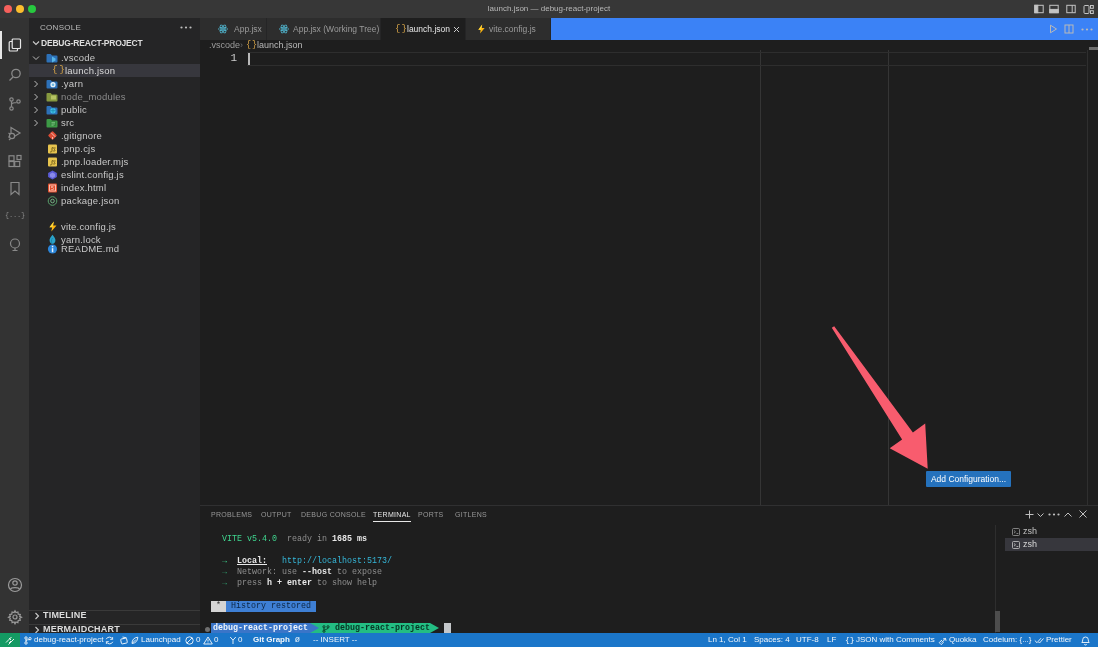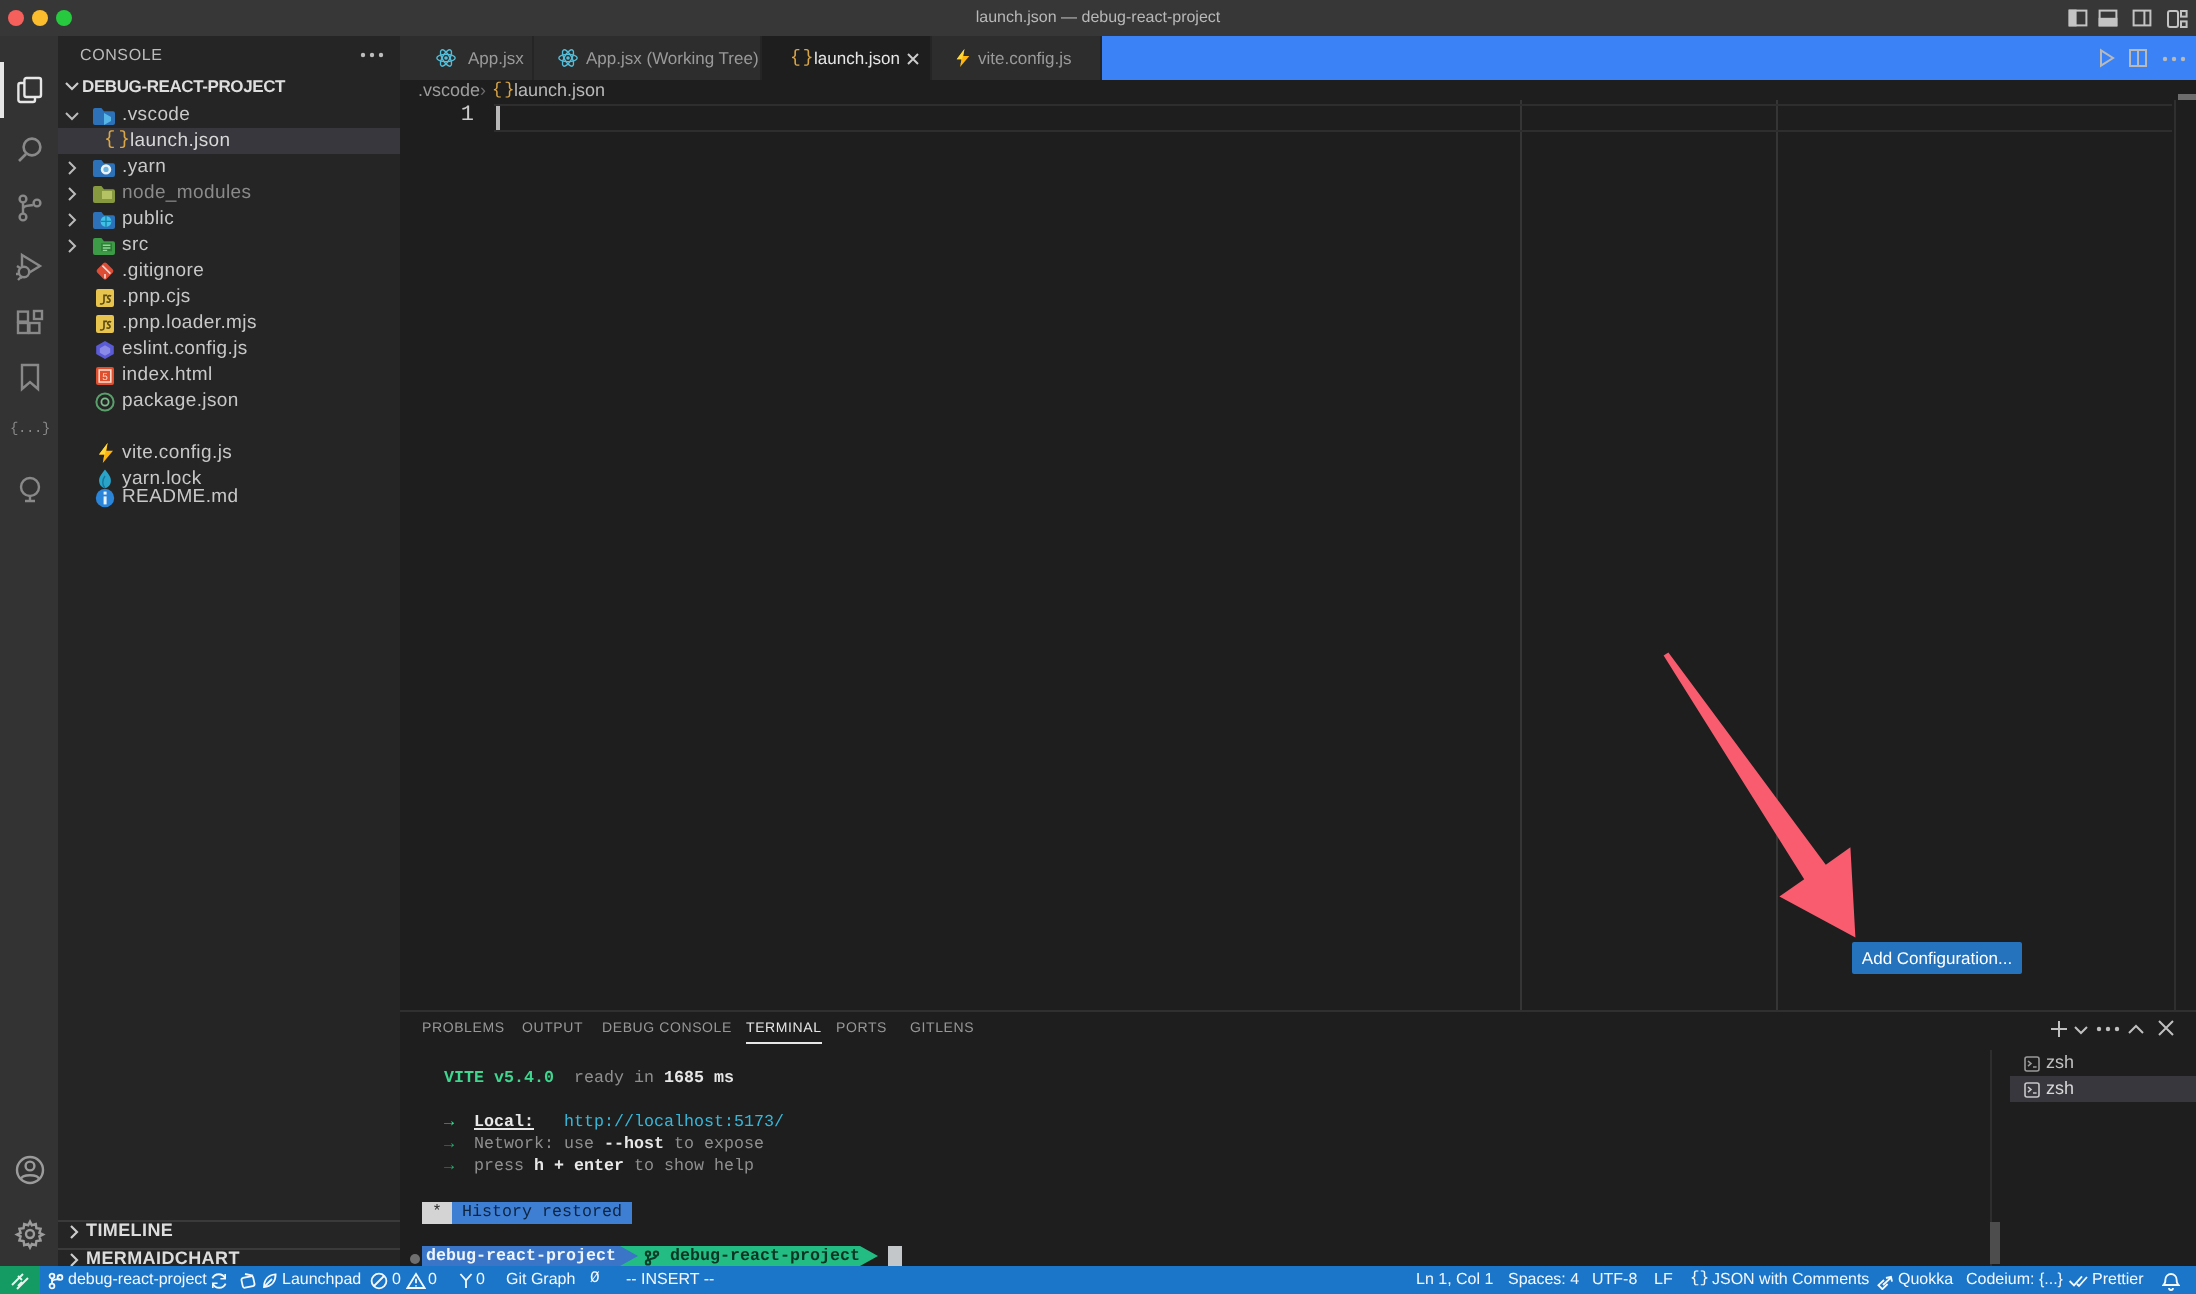--- a/index.html
+++ b/index.html
@@ -376,21 +376,21 @@
         <circle cx="6" cy="1.5" r="1.1" fill="#c0c0c0"></circle>
         <circle cx="10.5" cy="1.5" r="1.1" fill="#c0c0c0"></circle>
       </svg>
     <svg style="position:absolute;left:864px;top:6px;" width="8" height="5" viewBox="0 0 8 5" fill="none" stroke="#c0c0c0" stroke-width="1">
         <path d="M0.5 4.5 l3.5 -3.5 l3.5 3.5"></path>
       </svg>
     <svg style="position:absolute;left:879px;top:4px;" width="8" height="8" viewBox="0 0 8 8" stroke="#c0c0c0" stroke-width="1">
         <path d="M0.5 0.5 L7.5 7.5 M7.5 0.5 L0.5 7.5"></path>
       </svg>
 
-    <div class="tline" style="left:12px;top:27.5px;"><span style="color:#3fd68f;font-weight:bold;">  VITE v5.4.0</span>  ready in <span style="color:#e8e8e8;font-weight:bold;">1685 ms</span></div>
+    <div class="tline" style="left:12px;top:27.5px;"><span style="color:#3fd68f;font-weight:normal;">  VITE v5.4.0</span>  ready in <span style="color:#e8e8e8;font-weight:bold;">1685 ms</span></div>
     <div class="tline" style="left:12px;top:50px;"><span style="color:#3fd68f;font-weight:bold;">  →</span>  <span style="color:#e8e8e8;font-weight:bold;text-decoration:underline;">Local:</span>   <span style="color:#36b8da;">http://localhost:5173/</span></div>
     <div class="tline" style="left:12px;top:61px;"><span style="color:#2f9e6e;">  →</span>  Network: use <span style="color:#e8e8e8;font-weight:bold;">--host</span> to expose</div>
     <div class="tline" style="left:12px;top:72px;"><span style="color:#2f9e6e;">  →</span>  press <span style="color:#e8e8e8;font-weight:bold;">h + enter</span> to show help</div>
 
     <div class="mono" style="position:absolute;left:11px;top:95px;width:15px;height:11px;background:#d4d4d4;color:#333;font-size:8.33px;line-height:11px;text-align:center;">*</div>
     <div class="mono" style="position:absolute;left:26px;top:95px;width:90px;height:11px;background:#3e7fd4;color:#0c2440;font-size:8.33px;line-height:11px;text-align:center;">History restored</div>
 
     <div style="position:absolute;left:5px;top:121px;width:5px;height:5px;border-radius:50%;background:#6f6f6f;"></div>
     <div class="mono" style="position:absolute;left:11px;top:117px;width:99px;height:11.5px;background:#3a75c8;color:#eef4fb;font-size:8.33px;line-height:11.5px;font-weight:bold;text-align:center;">debug-react-project</div>
     <div style="position:absolute;left:110px;top:117px;width:120px;height:11.5px;background:#23bd83;"></div>
@@ -456,21 +456,21 @@
     <div class="sitem" style="left:196px;">0</div>
     <svg style="position:absolute;left:203px;top:3px;" width="10" height="9" viewBox="0 0 10 9" fill="none" stroke="#f4f8fc" stroke-width=".9">
         <path d="M5 1 L9.3 8 H0.7 Z"></path>
         <path d="M5 3.4 v2.2 M5 6.6 v.7"></path>
       </svg>
     <div class="sitem" style="left:214px;">0</div>
     <svg style="position:absolute;left:229px;top:3px;" width="8" height="9" viewBox="0 0 8 9" fill="none" stroke="#f4f8fc" stroke-width=".9">
         <path d="M1.2 1 L4 4.2 L6.8 1 M4 4.2 v3.8"></path>
       </svg>
     <div class="sitem" style="left:238px;">0</div>
-    <div class="sitem" style="left:253px;">Git Graph</div>
+    <div class="sitem" style="left:253px;font-weight:bold;">Git Graph</div>
     <div class="sitem mono" style="left:295px;font-size:8px;">Ø</div>
     <div class="sitem" style="left:313px;">-- INSERT --</div>
     <div class="sitem" style="left:708px;">Ln 1, Col 1</div>
     <div class="sitem" style="left:754px;">Spaces: 4</div>
     <div class="sitem" style="left:796px;">UTF-8</div>
     <div class="sitem" style="left:827px;">LF</div>
     <div class="sitem" style="left:845px;font-family:'Liberation Mono',monospace;font-size:8px;">{}</div>
     <div class="sitem" style="left:856px;">JSON with Comments</div>
     <svg style="position:absolute;left:938px;top:3.5px;" width="9" height="8" viewBox="0 0 9 8" fill="none" stroke="#f4f8fc" stroke-width=".9">
         <path d="M3.5 5.5 L7.8 1.6 M5 2 l2.5 -.6 .5 2.4"></path>

